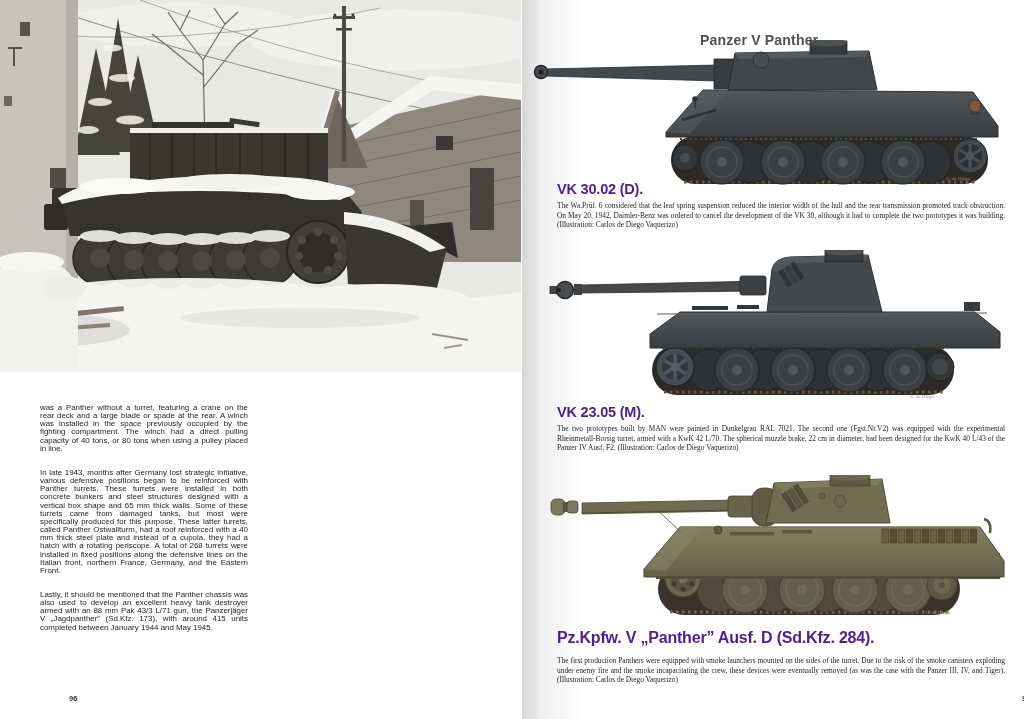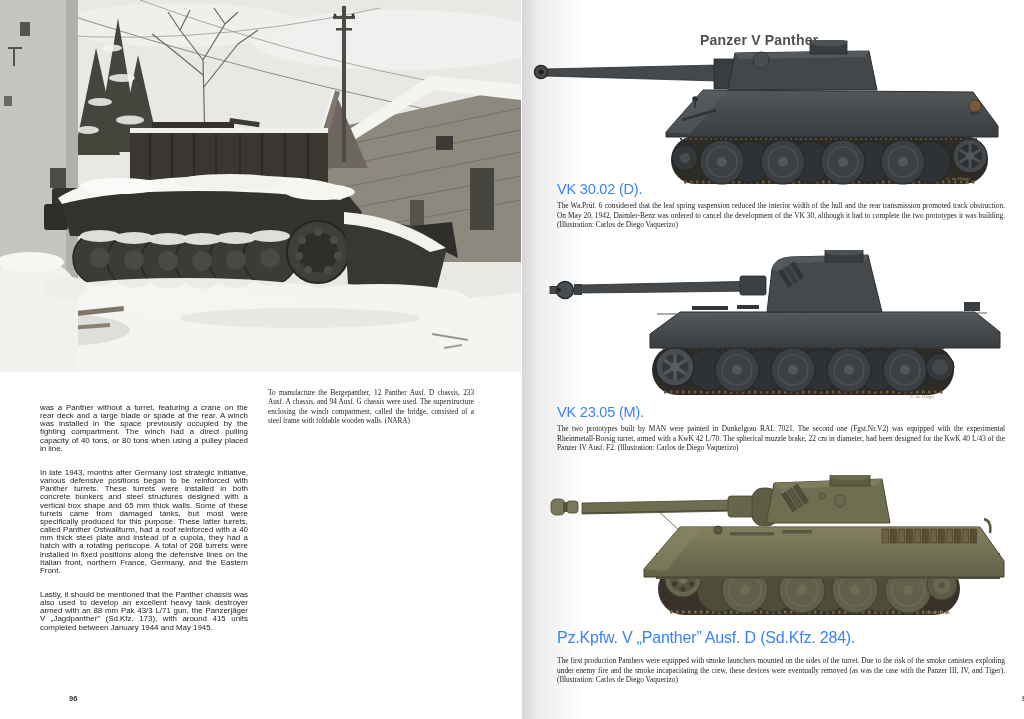--- a/index.html
+++ b/index.html
@@ -16,21 +16,21 @@
                font-family:"Liberation Serif",serif;font-size:7.2px;line-height:9.3px;text-align:justify;}
   .pagenum{font-size:7.5px;font-weight:bold;color:#333;padding-left:42px;}
   .pagenum.left{left:27px;top:694px;}
   .pagenum.right{left:980px;top:694px;}
   
   .spine{left:522px;top:0;width:62px;height:719px;
          background:linear-gradient(to right, rgba(120,120,120,0.30) 0%, rgba(150,150,150,0.16) 30%, rgba(255,255,255,0) 100%);}
   
   .running-header{left:700px;top:32px;width:285px;font-weight:bold;
                   font-size:14px;color:#4f5052;letter-spacing:0.2px;}
-  .section-heading{left:557px;width:450px;color:#3b82f6;font-weight:normal;font-size:14.5px;
+  .section-heading{left:557px;width:450px;color:#4c1d95;font-weight:bold;font-size:14.5px;
                    letter-spacing:-0.2px;}
   .section-heading.large{font-size:16px;}
   .section-caption{left:557px;width:448px;color:#1c1c1c;font-family:"Liberation Serif",serif;
                    font-size:7.4px;line-height:9.5px;text-align:justify;}
   .sig{font-family:"Liberation Serif",serif;font-style:italic;font-size:5px;color:#a08c62;}
   .tank{display:block;}
 </style>
 </head>
 <body>
 
@@ -162,21 +162,20 @@
       <ellipse cx="64" cy="288" rx="22" ry="12" fill="#eeeeeb"></ellipse>
     </svg>
   </div>
 
   <div class="abs body-col">
     <p>was a Panther without a turret, featuring a crane on the rear deck and a large blade or spade at the rear. A winch was installed in the space previously occupied by the fighting compartment. The winch had a direct pulling capacity of 40 tons, or 80 tons when using a pulley placed in line.</p>
     <p>In late 1943, months after Germany lost strategic initiative, various defensive positions began to be reinforced with Panther turrets. These turrets were installed in both concrete bunkers and steel structures designed with a vertical box shape and 65 mm thick walls. Some of these turrets came from damaged tanks, but most were specifically produced for this purpose. These latter turrets, called Panther Ostwallturm, had a roof reinforced with a 40 mm thick steel plate and instead of a cupola, they had a hatch with a rotating periscope. A total of 268 turrets were installed in fixed positions along the defensive lines on the Italian front, northern France, Germany, and the Eastern Front.</p>
     <p>Lastly, it should be mentioned that the Panther chassis was also used to develop an excellent heavy tank destroyer armed with an 88 mm Pak 43/3 L/71 gun, the Panzerjäger V „Jagdpanther” (Sd.Kfz. 173), with around 415 units completed between January 1944 and May 1945.</p>
   </div>
 
-  <div class="abs mid-caption">To manufacture the Bergepanther, 12 Panther Ausf. D chassis, 233 Ausf. A chassis, and 94 Ausf. G chassis were used. The superstructure enclosing the winch compartment, called the bridge, consisted of a steel frame with foldable wooden walls. (NARA)</div>
 
   <div class="abs pagenum left">96</div>
 
   <div class="abs spine"></div>
 
   <div class="abs running-header">Panzer V Panther</div>
 
   <svg class="abs tank" style="left:532px;top:40px;width:480px;height:150px" viewBox="0 0 480 150">
     <defs>
       <linearGradient id="g1" x1="0" y1="0" x2="0" y2="1">

